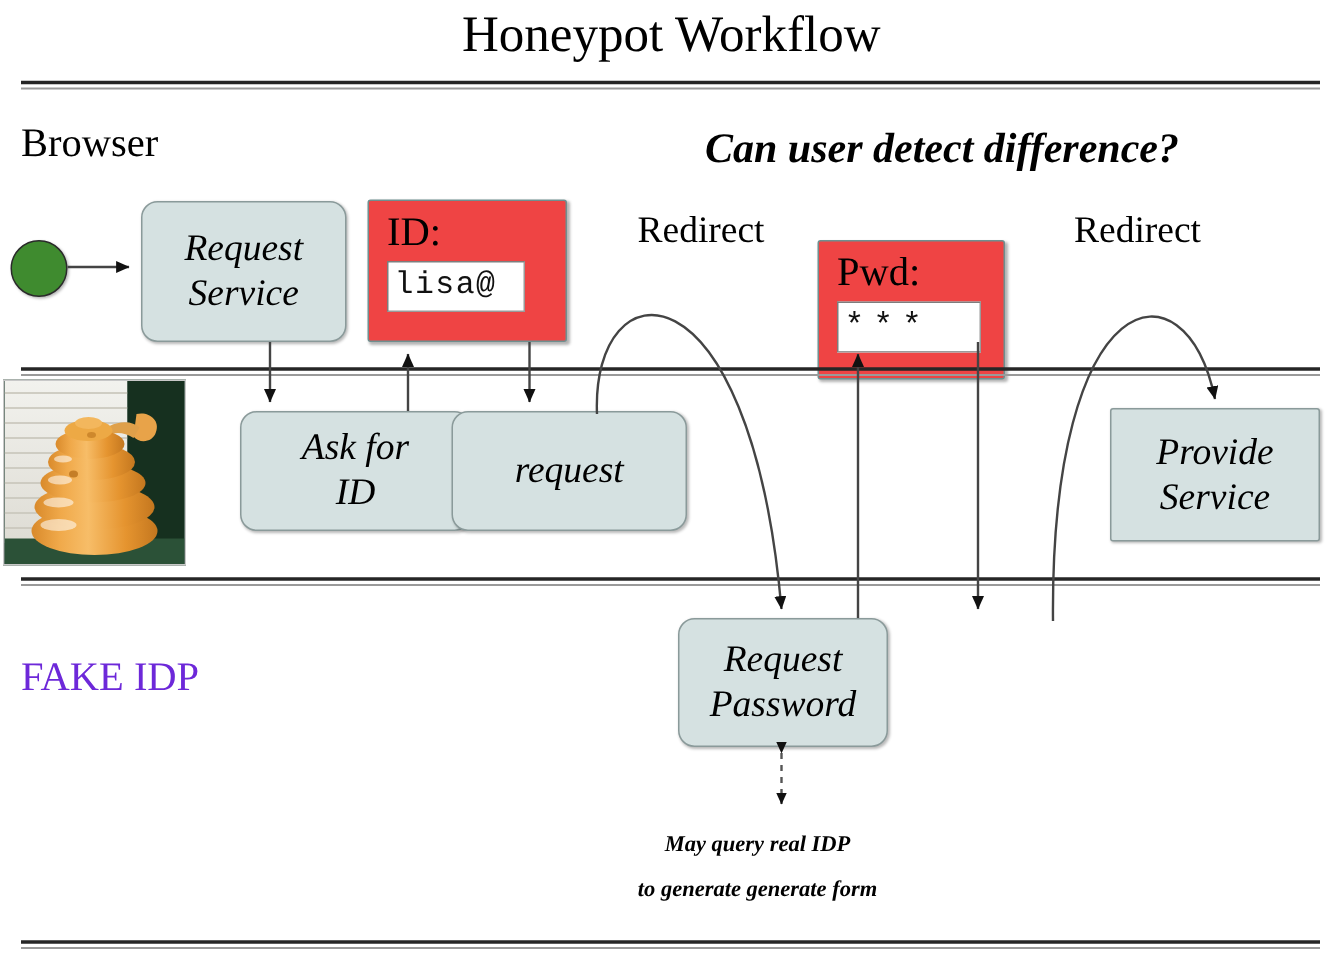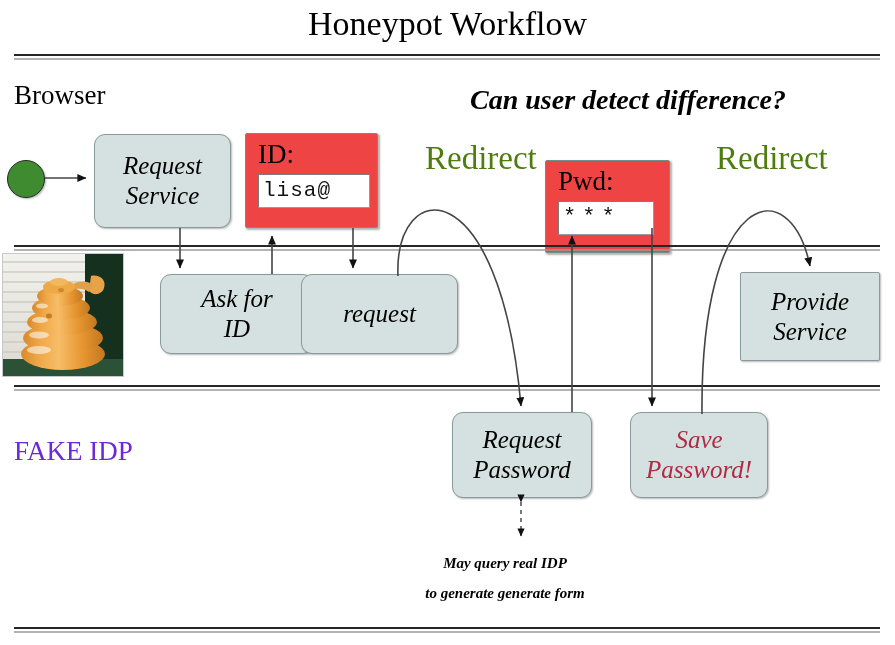--- a/index.html
+++ b/index.html
@@ -60,22 +60,22 @@
     font-style: italic;
     font-weight: bold;
     font-size: 15px;
     line-height: 30px;
     color: #000000;
     text-align: center;
     white-space: nowrap;
   }
   .redirect-label {
     position: absolute;
-    font-size: 33px;
-    color: #4d7c0f;
+    font-size: 25px;
+    color: #000000;
     white-space: nowrap;
   }
   
   .node {
     position: absolute;
     box-sizing: border-box;
     background: #d5e1e1;
     border: 1.5px solid #8a9a9a;
     border-radius: 11px;
     display: flex;
@@ -220,21 +220,21 @@
 
   <div class="node" style="left:94px; top:134px; width:137px; height:94px;">
     <div>
       <span class="lbl">Request</span>
       <span class="lbl">Service</span>
     </div>
   </div>
 
   <div class="formbox" style="left:245px; top:133px; width:133px; height:95px;">
     <span class="flabel">ID:</span>
-    <div class="finput" style="width:112px;">lisa@</div>
+    <div class="finput" style="width:92px;">lisa@</div>
   </div>
 
   <div class="formbox" style="left:545px; top:135px; width:125px; height:93px;margin-top:25px;">
     <span class="flabel">Pwd:</span>
     <div class="finput mask" style="width:96px;">***</div>
   </div>
 
   <div class="node" style="left:160px; top:274px; width:154px; height:80px;">
     <div>
       <span class="lbl">Ask for</span>
@@ -255,26 +255,20 @@
     </div>
   </div>
 
   <div class="node" style="left:452px; top:412px; width:140px; height:86px;">
     <div>
       <span class="lbl">Request</span>
       <span class="lbl">Password</span>
     </div>
   </div>
 
-  <div class="node danger" style="left:630px; top:412px; width:138px; height:86px;">
-    <div>
-      <span class="lbl">Save</span>
-      <span class="lbl">Password!</span>
-    </div>
-  </div>
 
   <svg class="svg-layer" viewBox="0 0 895 645" xmlns="http://www.w3.org/2000/svg">
     <defs>
       <marker id="arrowFill" markerWidth="10" markerHeight="10" refX="8.6" refY="4" orient="auto" markerUnits="userSpaceOnUse">
         <path d="M0,0 L9,4 L0,8 z" fill="#111111"></path>
       </marker>
       <marker id="arrowFillSm" markerWidth="9" markerHeight="9" refX="7.6" refY="3.6" orient="auto" markerUnits="userSpaceOnUse">
         <path d="M0,0 L8,3.6 L0,7.2 z" fill="#111111"></path>
       </marker>
     </defs>

